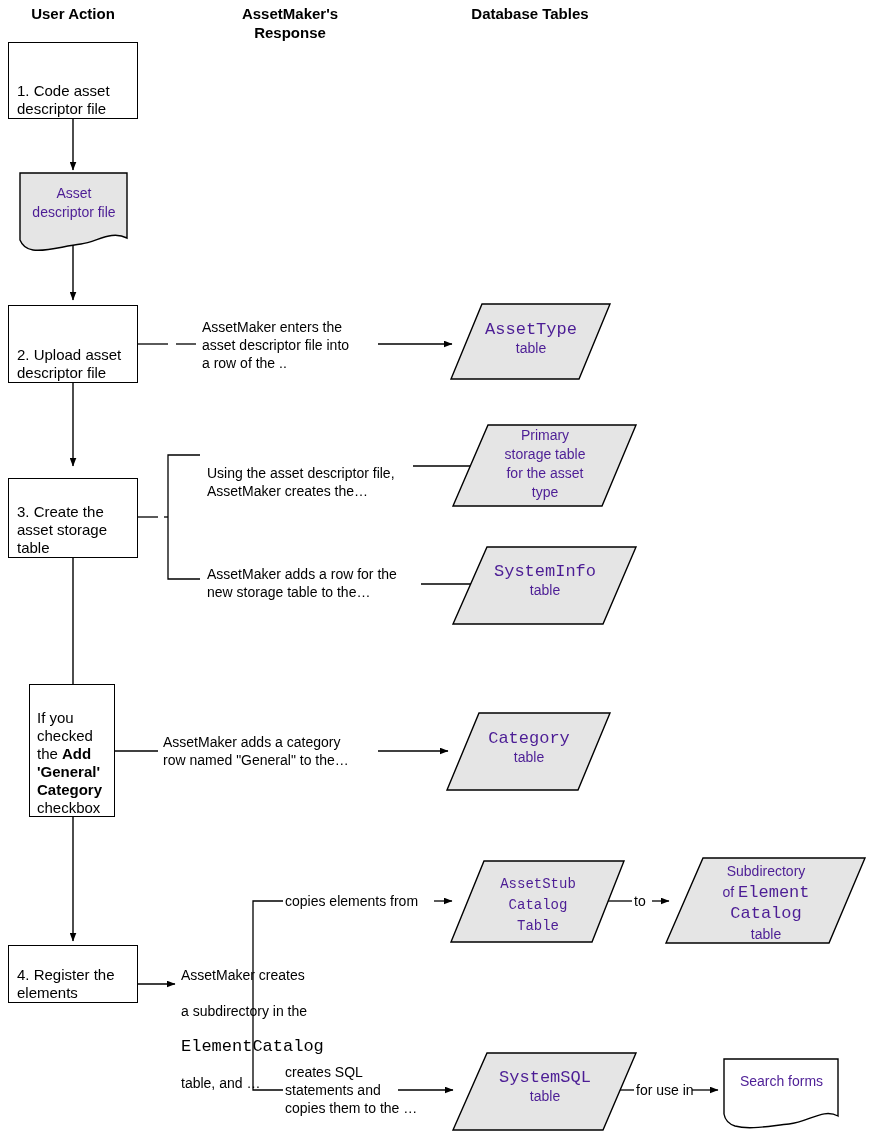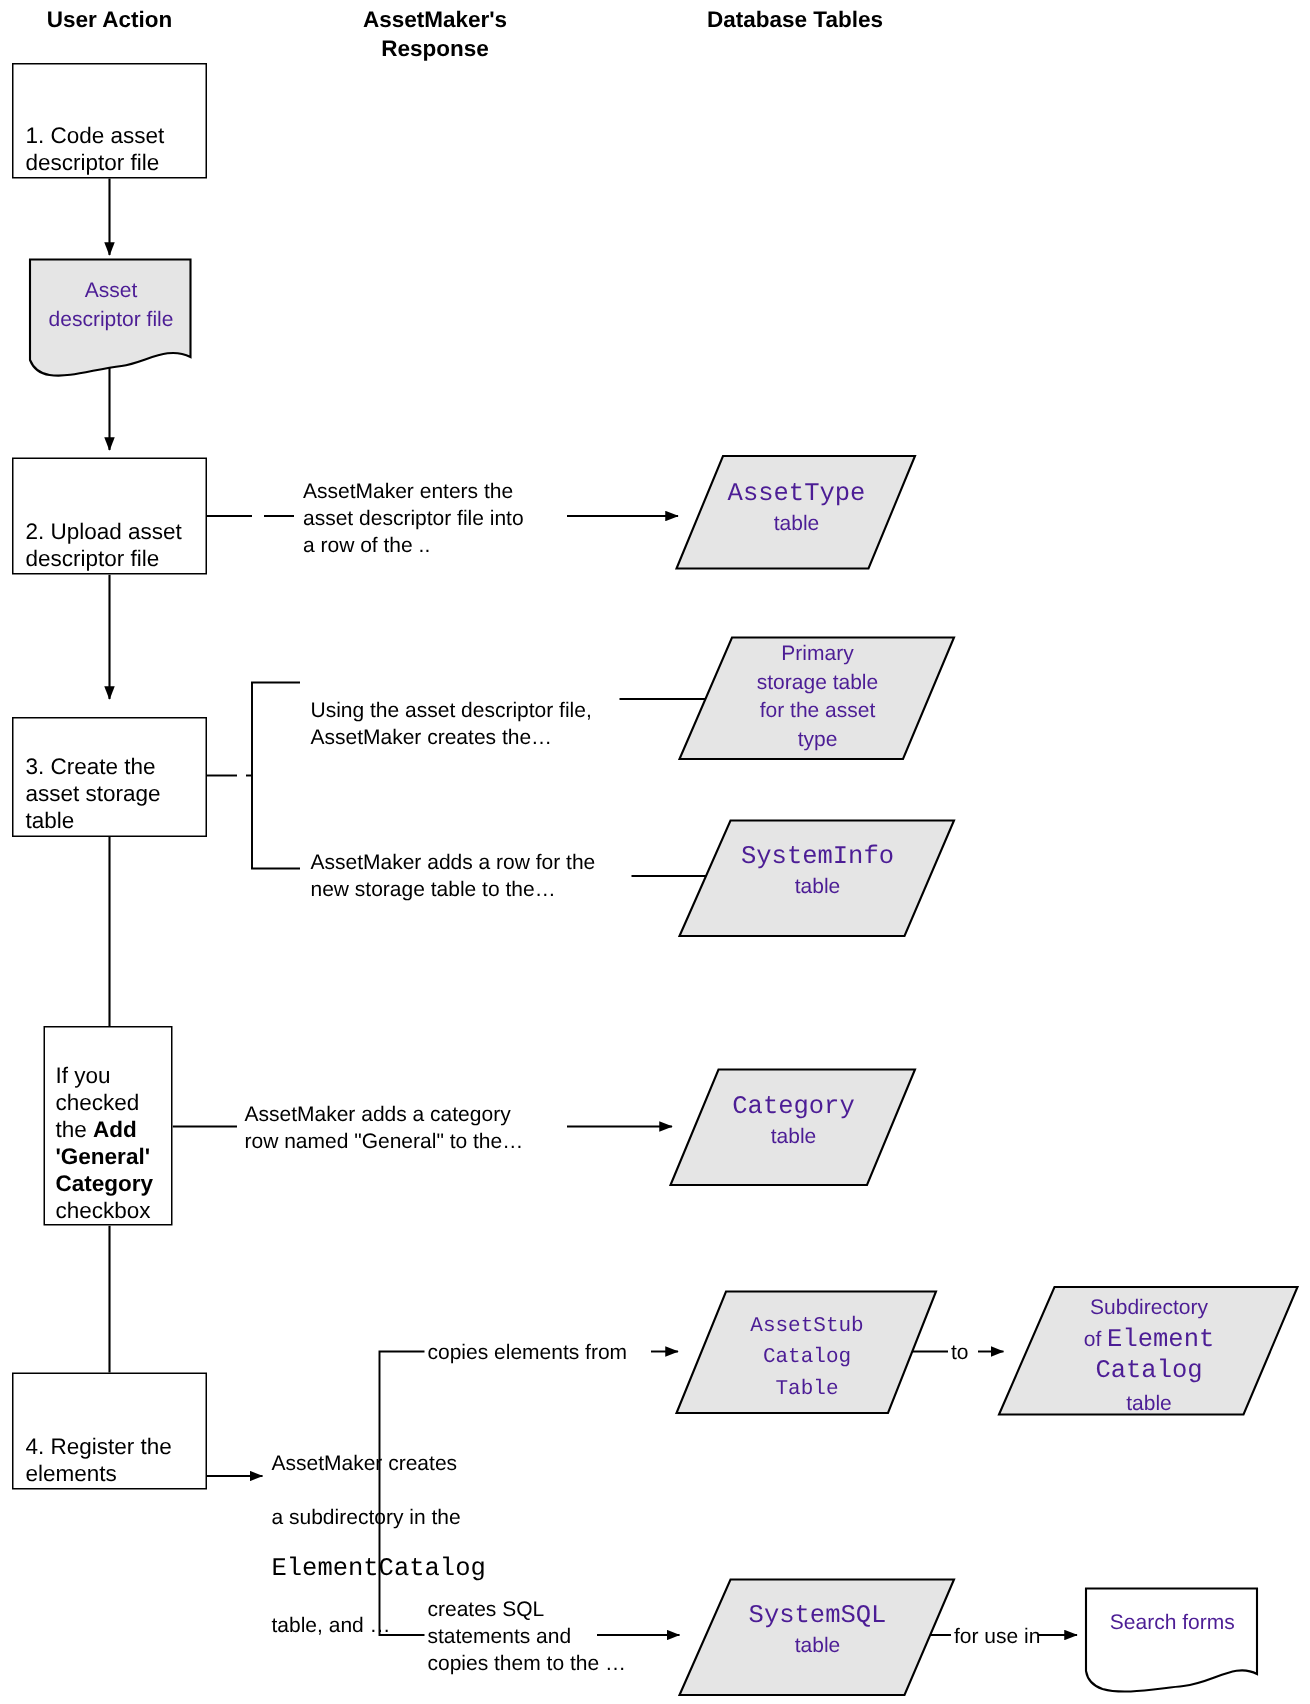--- a/index.html
+++ b/index.html
@@ -120,21 +120,21 @@
   </div>
 
   <div class="pbox" style="left:8px; top:305px; width:130px; height:78px;">
     <span>2. Upload asset descriptor file</span>
   </div>
 
   <div class="pbox" style="left:8px; top:478px; width:130px; height:80px;">
     <span>3. Create the asset storage table</span>
   </div>
 
-  <div class="pbox" style="left:8px; top:915px; width:130px; height:78px;">
+  <div class="pbox" style="left:8px; top:945px; width:130px; height:58px;">
     <span>4. Register the elements</span>
   </div>
 
   <div class="pbox" style="left:29px; top:684px; width:86px; height:133px; padding:16px 7px; line-height:18px; display:block;">
     <div style="padding-top:8px;">
       <span>If you</span><br>
       <span>checked</span><br>
       <span>the </span><span class="bold">Add</span><br>
       <span class="bold">'General'</span><br>
       <span class="bold">Category</span><br>

